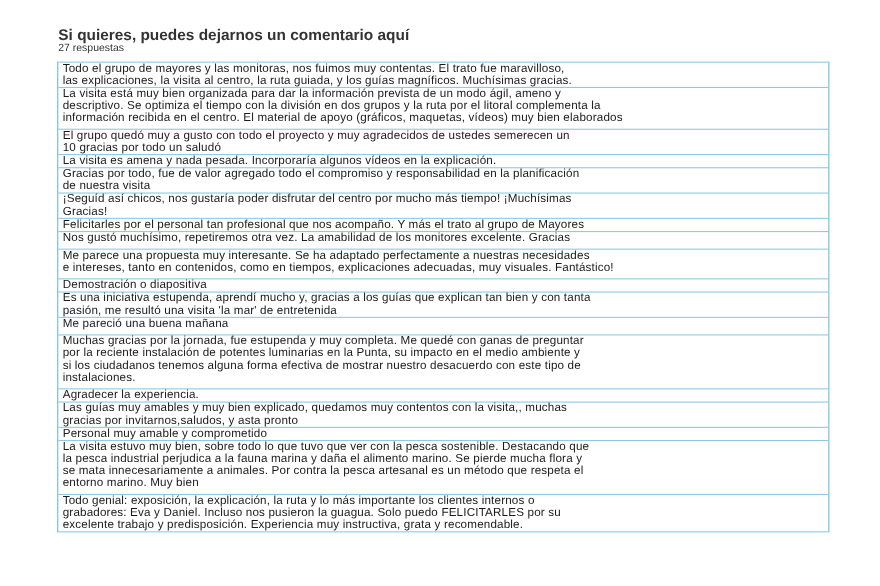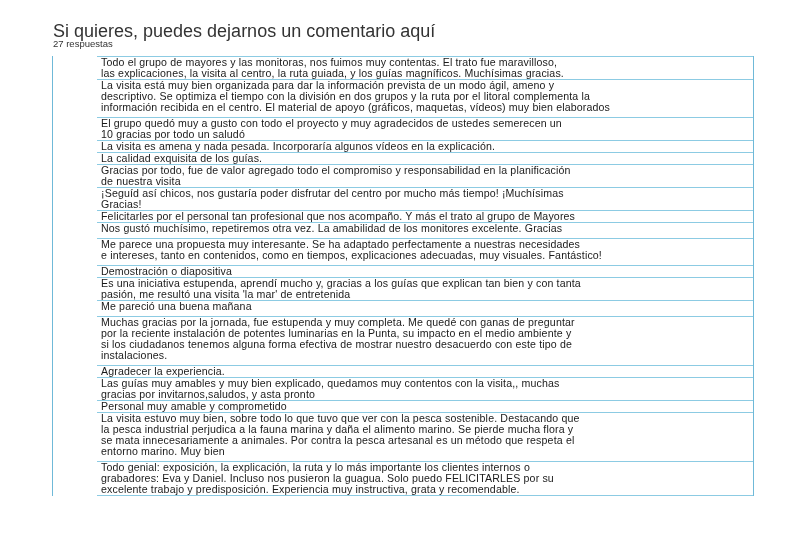--- a/index.html
+++ b/index.html
@@ -1,46 +1,45 @@
 <!DOCTYPE html>
 <html><head>
 <meta charset="utf-8">
 <style>
   html, body { margin: 0; padding: 0; background: #ffffff; }
   body { width: 800px; height: 533px; position: relative; overflow: hidden;
          font-family: "Liberation Sans", sans-serif; color: #222; }
   .header { position: absolute; left: 53px; top: 24px; }
-  .title { font-size: 18px; line-height: 14px; color: #333; }
+  .title { font-size: 14px; line-height: 14px; color: #333; font-weight: bold; }
   .count { font-size: 9.5px; line-height: 12px; color: #333; }
   .table { position: absolute; left: 52px; top: 56px; width: 700px;
            border-left: 1px solid #6fb9d8; border-right: 1px solid #6fb9d8; }
   .row { border-bottom: 1px solid #8ccbe3; padding: 0 0 0 4px;
          font-size: 10.6px; line-height: 11px; color: #1a1a1a;
-         white-space: pre-line; letter-spacing: 0.15px; margin-left: 44px; }
+         white-space: pre-line; letter-spacing: 0.15px; }
   .row:first-child { border-top: 1px solid #8ccbe3; }
   .row.gap { padding-bottom: 4px; }
 </style>
 </head>
 <body>
 
 <div class="header">
   <div class="title">Si quieres, puedes dejarnos un comentario aquí</div>
   <div class="count">27 respuestas</div>
 </div>
 
 <div class="table" id="responses">
     <div class="row">Todo el grupo de mayores y las monitoras, nos fuimos muy contentas. El trato fue maravilloso,
 las explicaciones, la visita al centro, la ruta guiada, y los guías magníficos. Muchísimas gracias.</div>
     <div class="row gap">La visita está muy bien organizada para dar la información prevista de un modo ágil, ameno y
 descriptivo. Se optimiza el tiempo con la división en dos grupos y la ruta por el litoral complementa la
 información recibida en el centro. El material de apoyo (gráficos, maquetas, vídeos) muy bien elaborados</div>
     <div class="row">El grupo quedó muy a gusto con todo el proyecto y muy agradecidos de ustedes semerecen un
 10 gracias por todo un saludó</div>
     <div class="row">La visita es amena y nada pesada. Incorporaría algunos vídeos en la explicación.</div>
-    <div class="row">La calidad exquisita de los guías.</div>
     <div class="row">Gracias por todo, fue de valor agregado todo el compromiso y responsabilidad en la planificación
 de nuestra visita</div>
     <div class="row">¡Seguíd así chicos, nos gustaría poder disfrutar del centro por mucho más tiempo! ¡Muchísimas
 Gracias!</div>
     <div class="row">Felicitarles por el personal tan profesional que nos acompaño. Y más el trato al grupo de Mayores</div>
     <div class="row gap">Nos gustó muchísimo, repetiremos otra vez. La amabilidad de los monitores excelente. Gracias</div>
     <div class="row gap">Me parece una propuesta muy interesante. Se ha adaptado perfectamente a nuestras necesidades
 e intereses, tanto en contenidos, como en tiempos, explicaciones adecuadas, muy visuales. Fantástico!</div>
     <div class="row">Demostración o diapositiva</div>
     <div class="row">Es una iniciativa estupenda, aprendí mucho y, gracias a los guías que explican tan bien y con tanta

